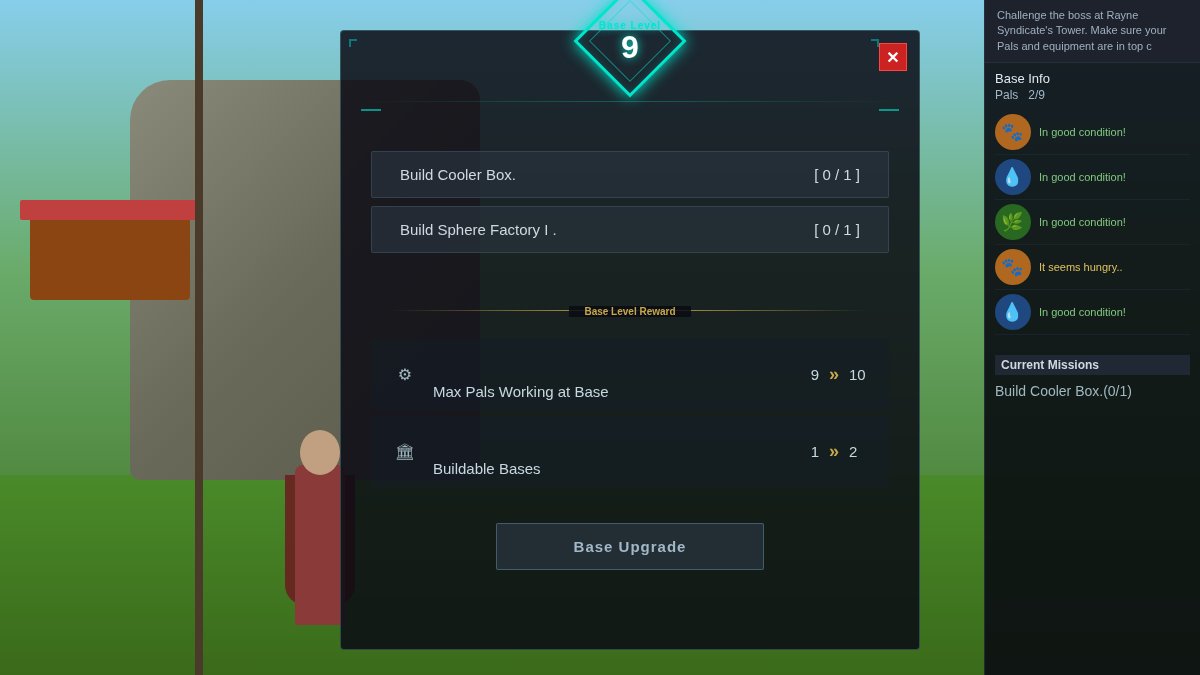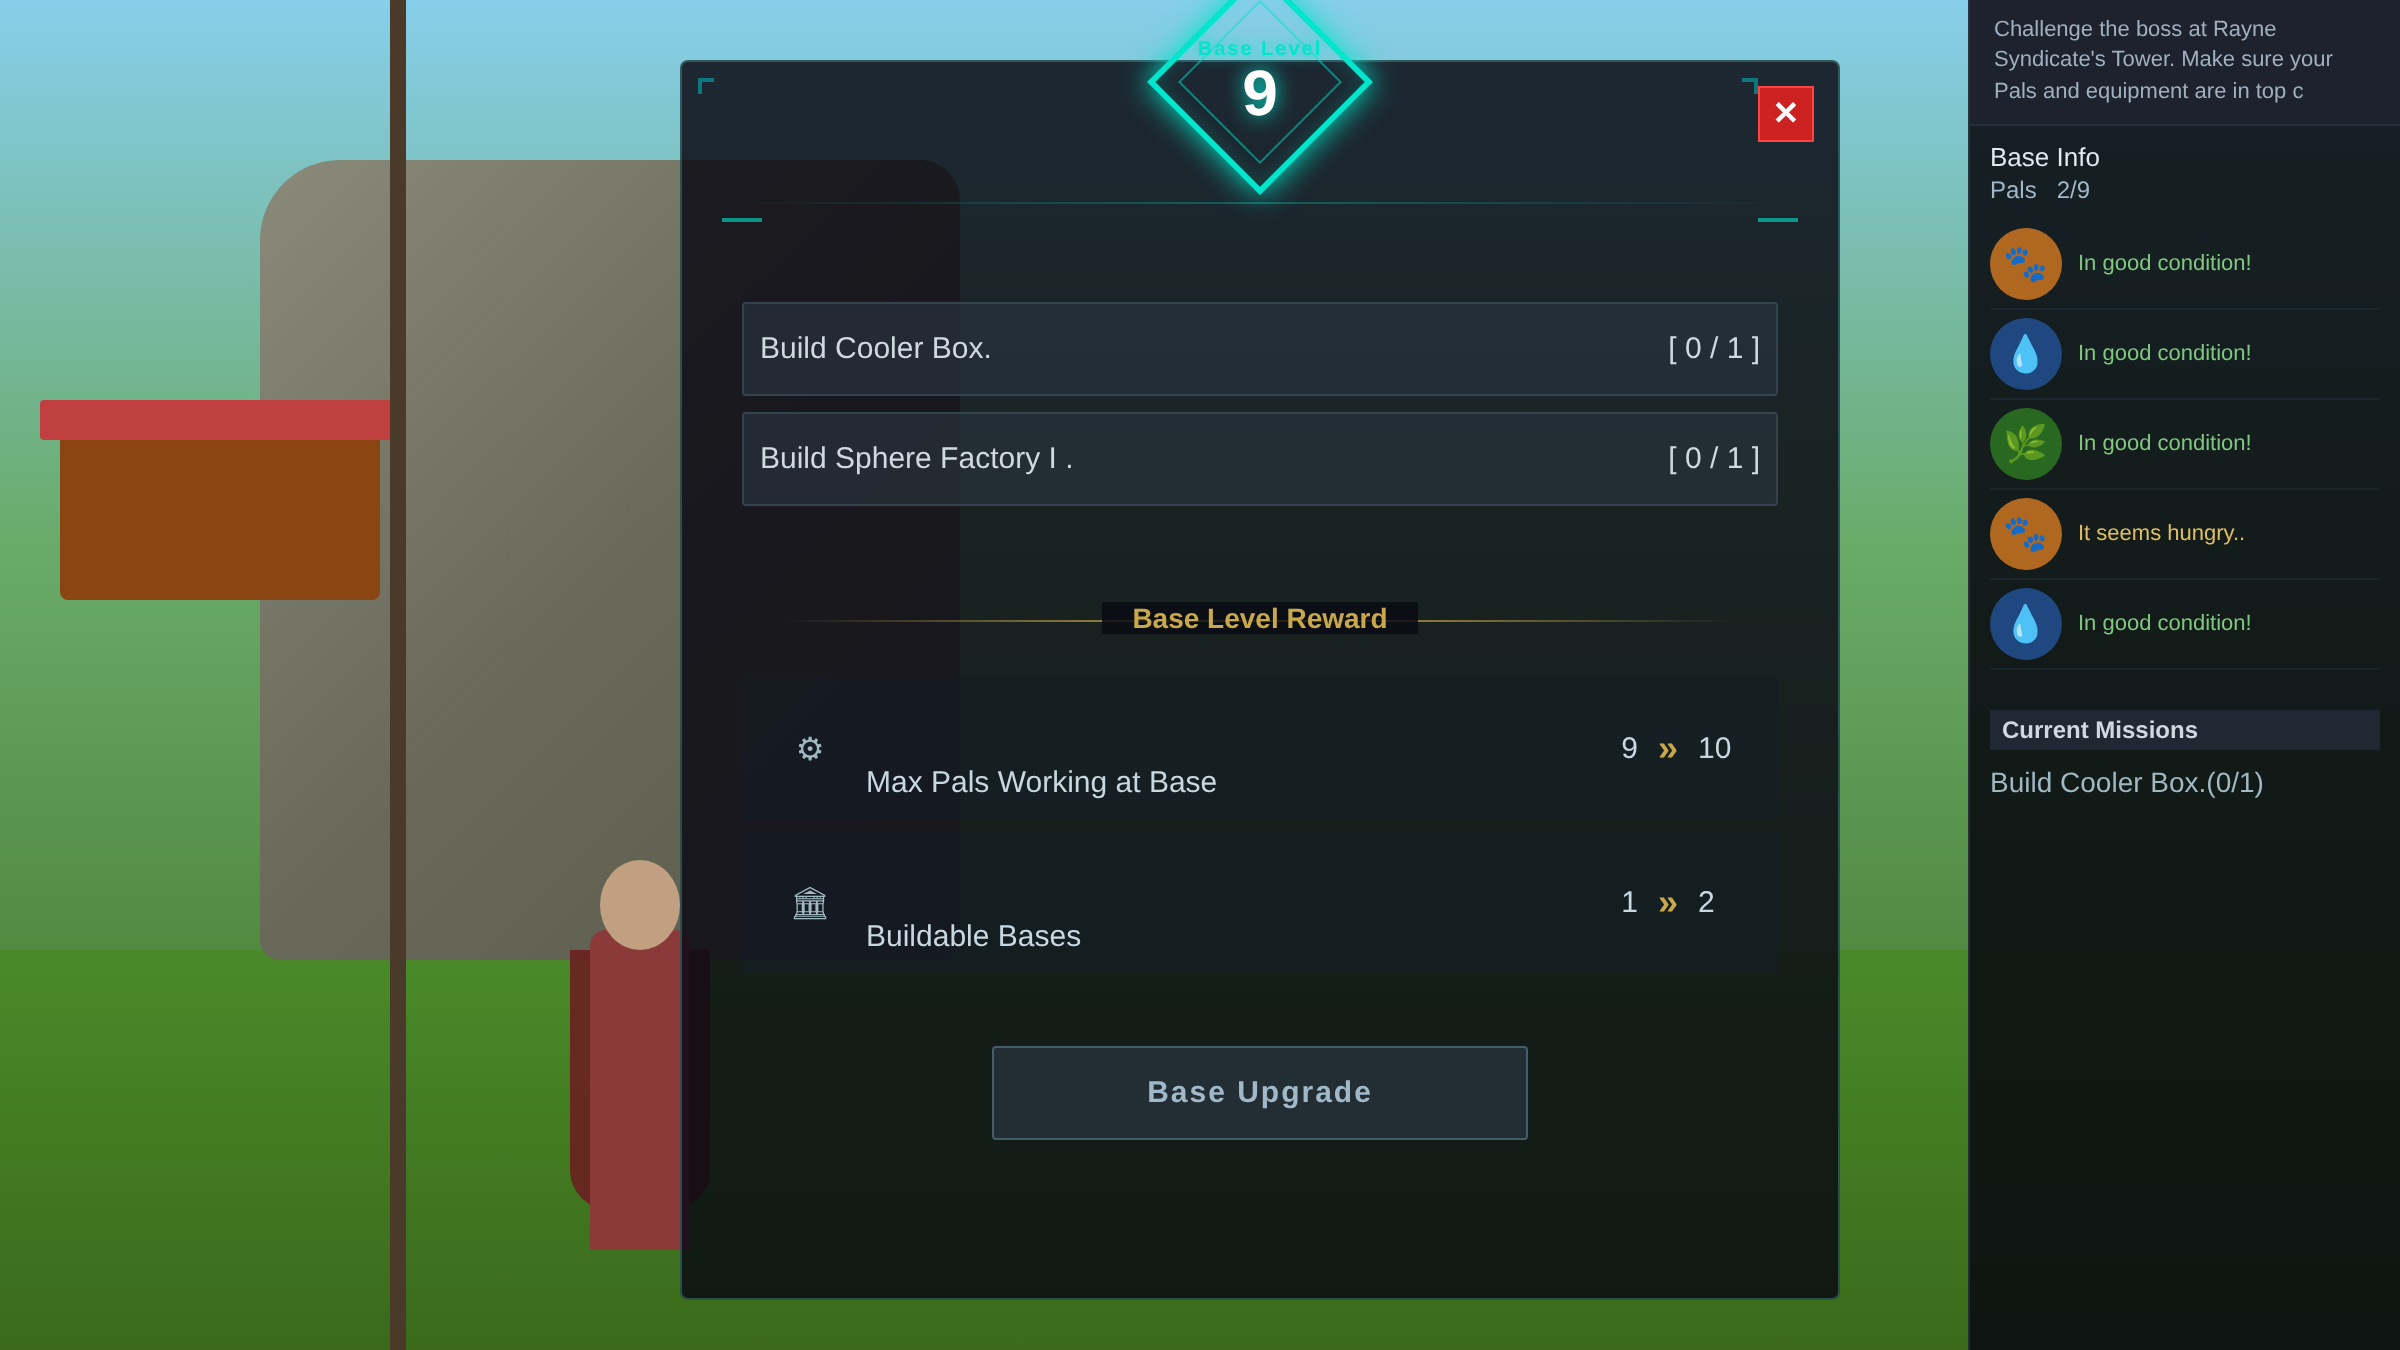--- a/index.html
+++ b/index.html
@@ -207,21 +207,21 @@
       flex-direction: column;
     }
 
     
     .requirements {
       margin-top: 60px;
     }
     .req-item {
       background: rgba(40, 50, 60, 0.7);
       border: 1px solid rgba(80, 100, 120, 0.4);
-      padding: 14px 8px;
+      padding: 14px 28px;
       margin-bottom: 8px;
       display: flex;
       justify-content: space-between;
       align-items: center;
       border-radius: 2px;
     }
     .req-label {
       color: #d0d8e0;
       font-size: 15px;
     }
@@ -240,21 +240,21 @@
       height: 1px;
       background: linear-gradient(90deg, transparent, #c8a84a, transparent);
       margin: 0 20px;
       position: absolute;
       top: 50%;
       left: 0;
       right: 0;
     }
     .divider-text {
       color: #c8a84a;
-      font-size: 14px;
+      font-size: 10px;
       font-weight: bold;
       position: relative;
       z-index: 1;
       background: rgba(10,10,20,0.85);
       padding: 0 15px;
       display: inline-block;
     }
 
     
     .rewards {

